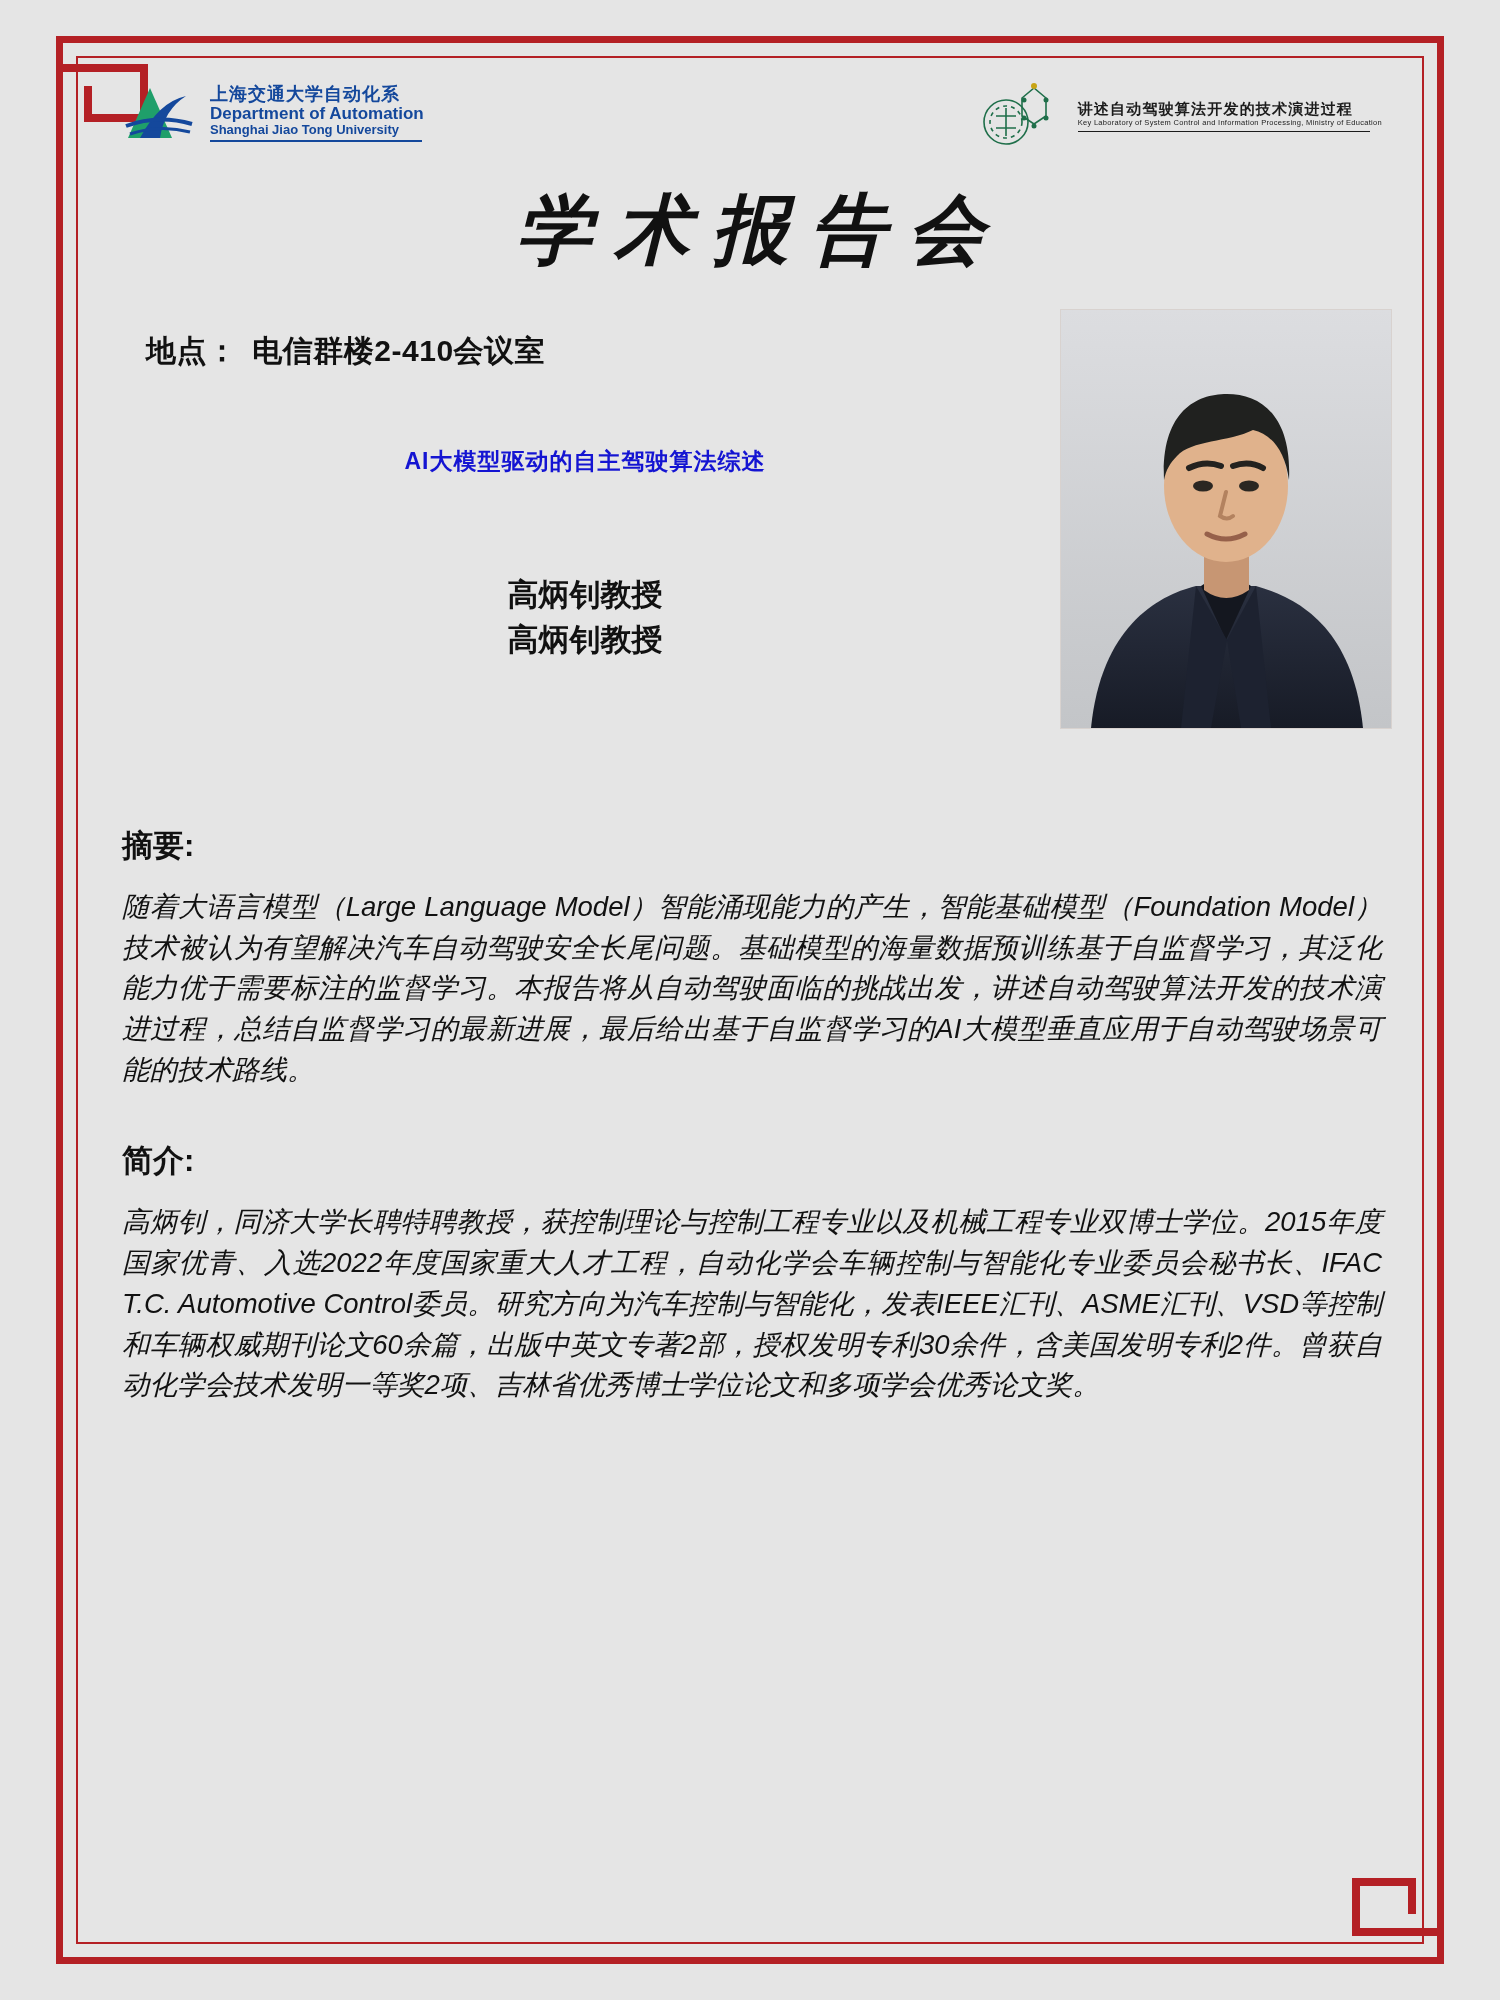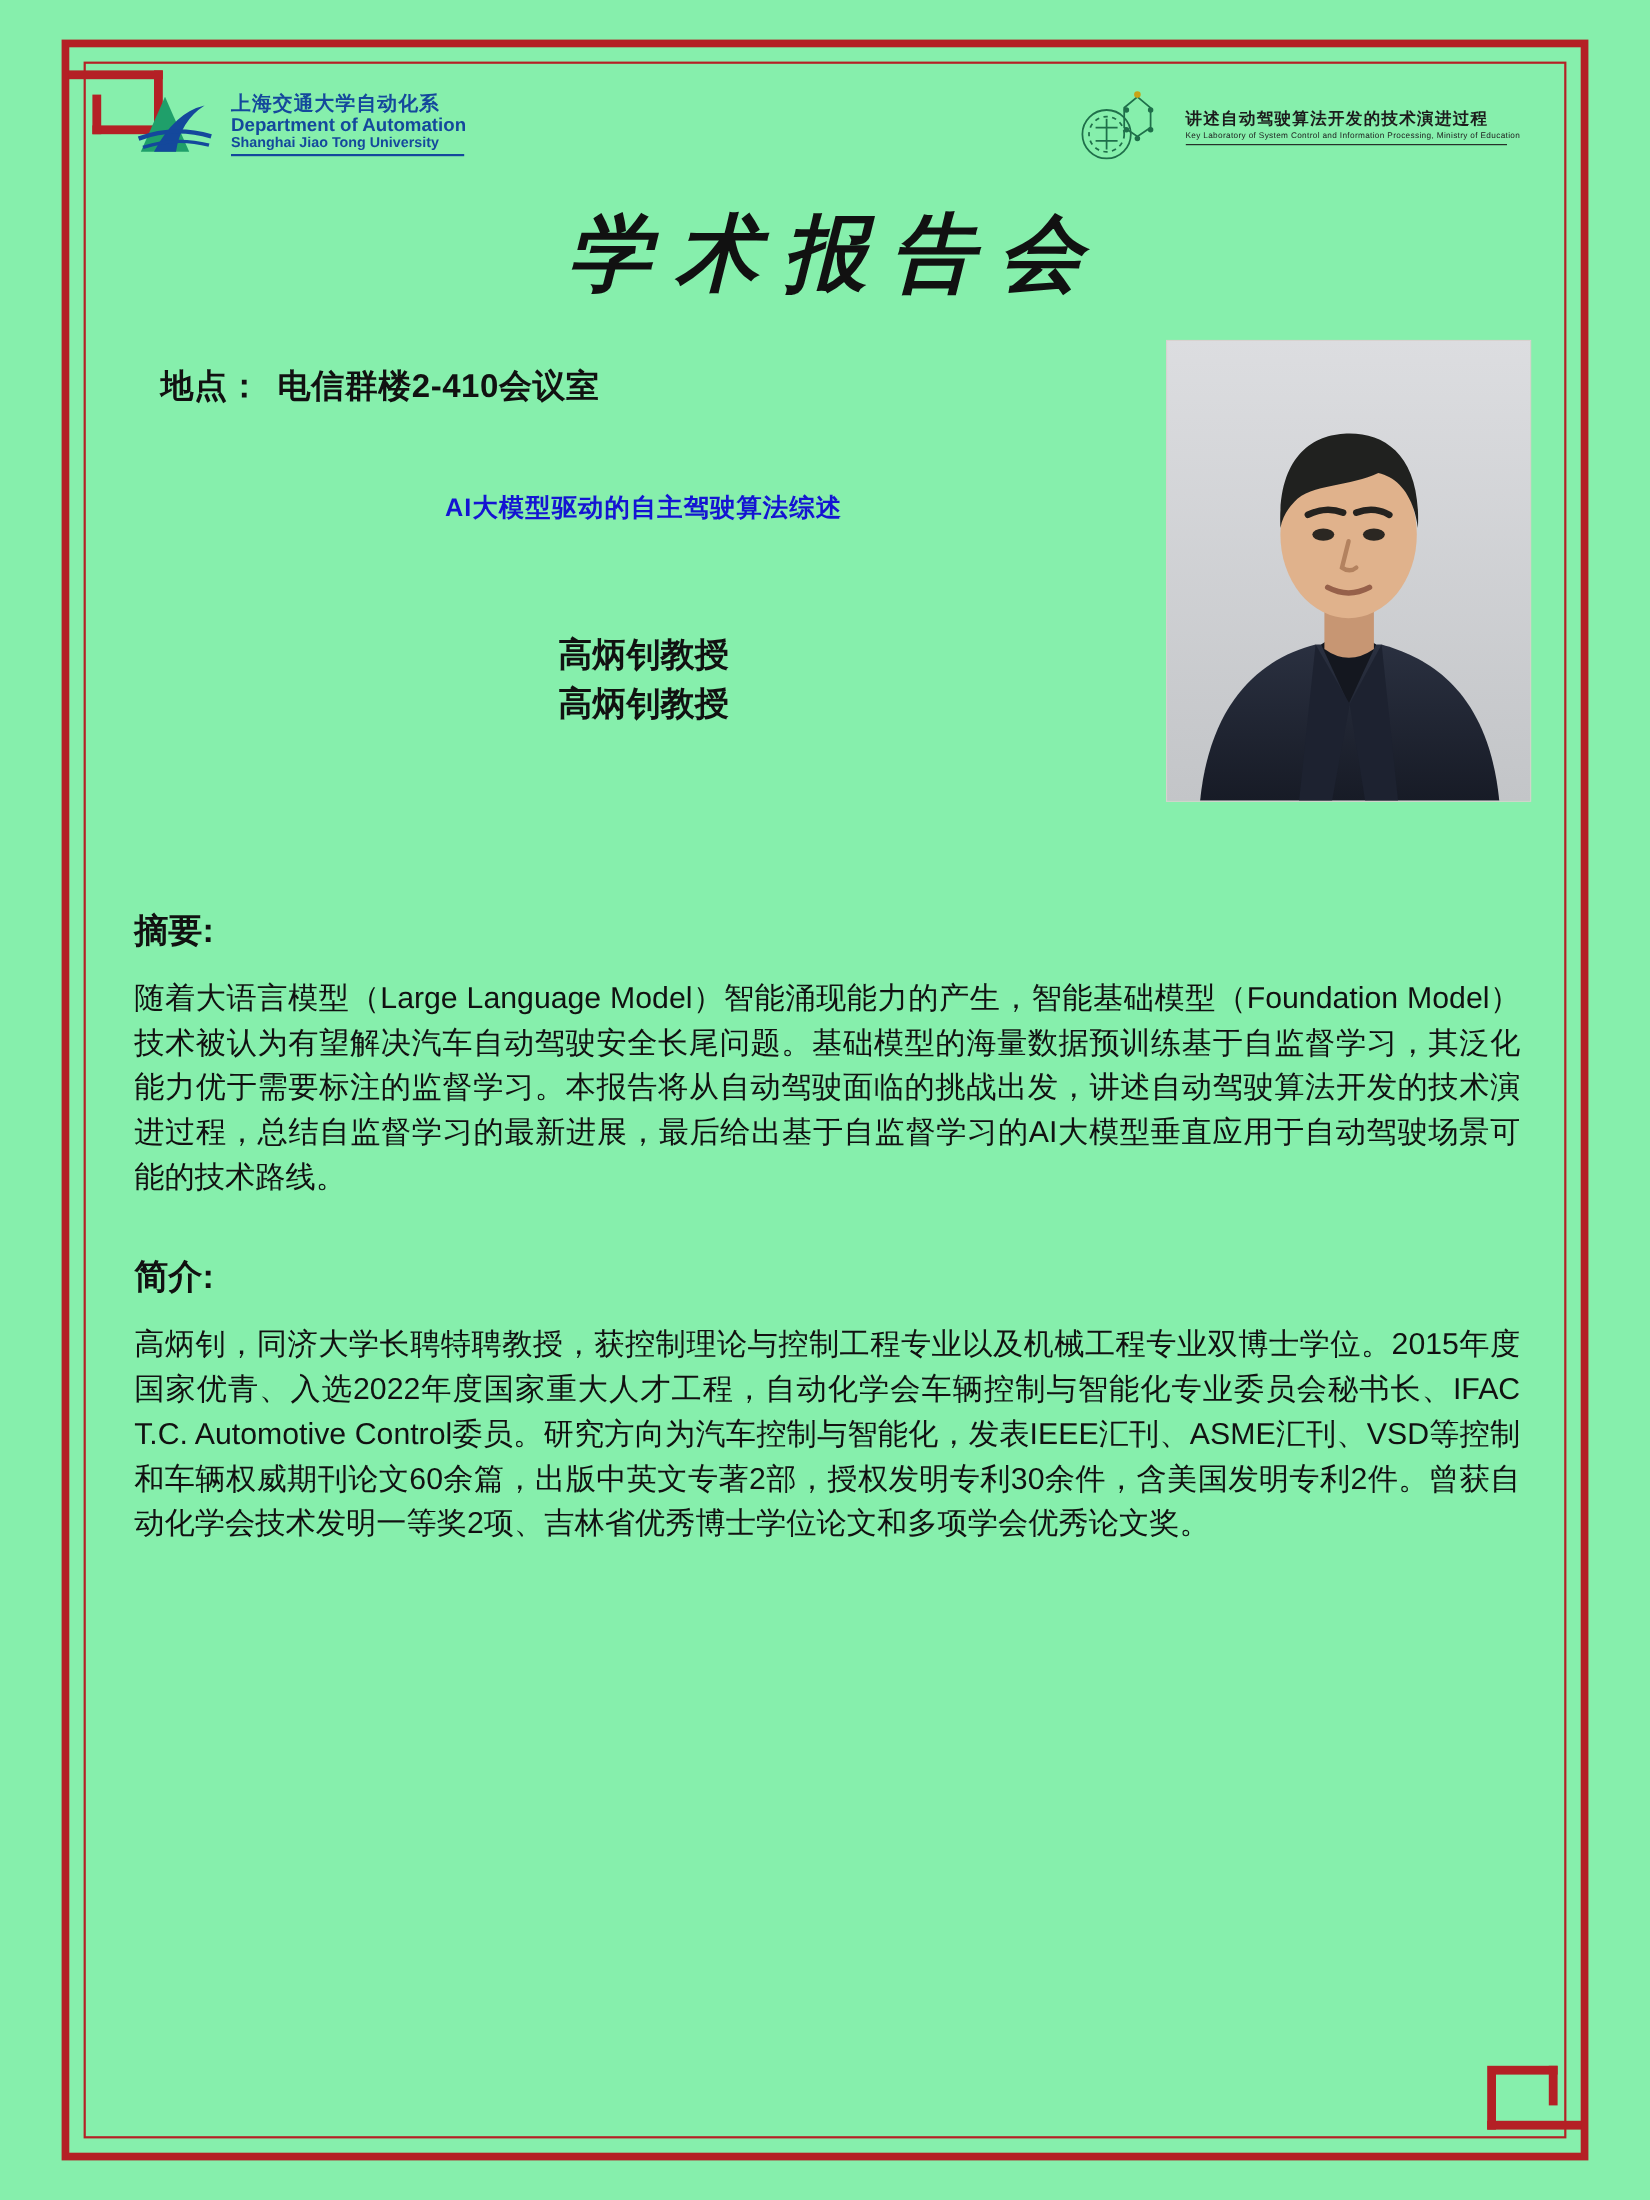--- a/index.html
+++ b/index.html
@@ -10,21 +10,21 @@
     width: 1500px;
     height: 2000px;
     background: #ffffff;
     font-family: "Liberation Sans", sans-serif;
   }
 
   .poster {
     position: relative;
     width: 1500px;
     height: 2000px;
-    background: #86efac;
+    background: #e5e5e5;
     box-sizing: border-box;
     overflow: hidden;
   }
 
   
   .frame-outer {
     position: absolute;
     left: 56px;
     top: 36px;
     right: 56px;
@@ -215,20 +215,21 @@
     font-size: 31px;
     font-weight: bold;
     color: #111;
     margin-bottom: 20px;
   }
   .section-body {
     font-size: 27.5px;
     line-height: 1.48;
     color: #111;
     text-align: justify;
+    font-style: italic;
   }
   .section.abstract { margin-top: 46px; }
   .section.bio { margin-top: 50px; }
 </style>
 </head>
 <body>
 
 <div class="poster">
 
   <div class="frame-outer"></div>

